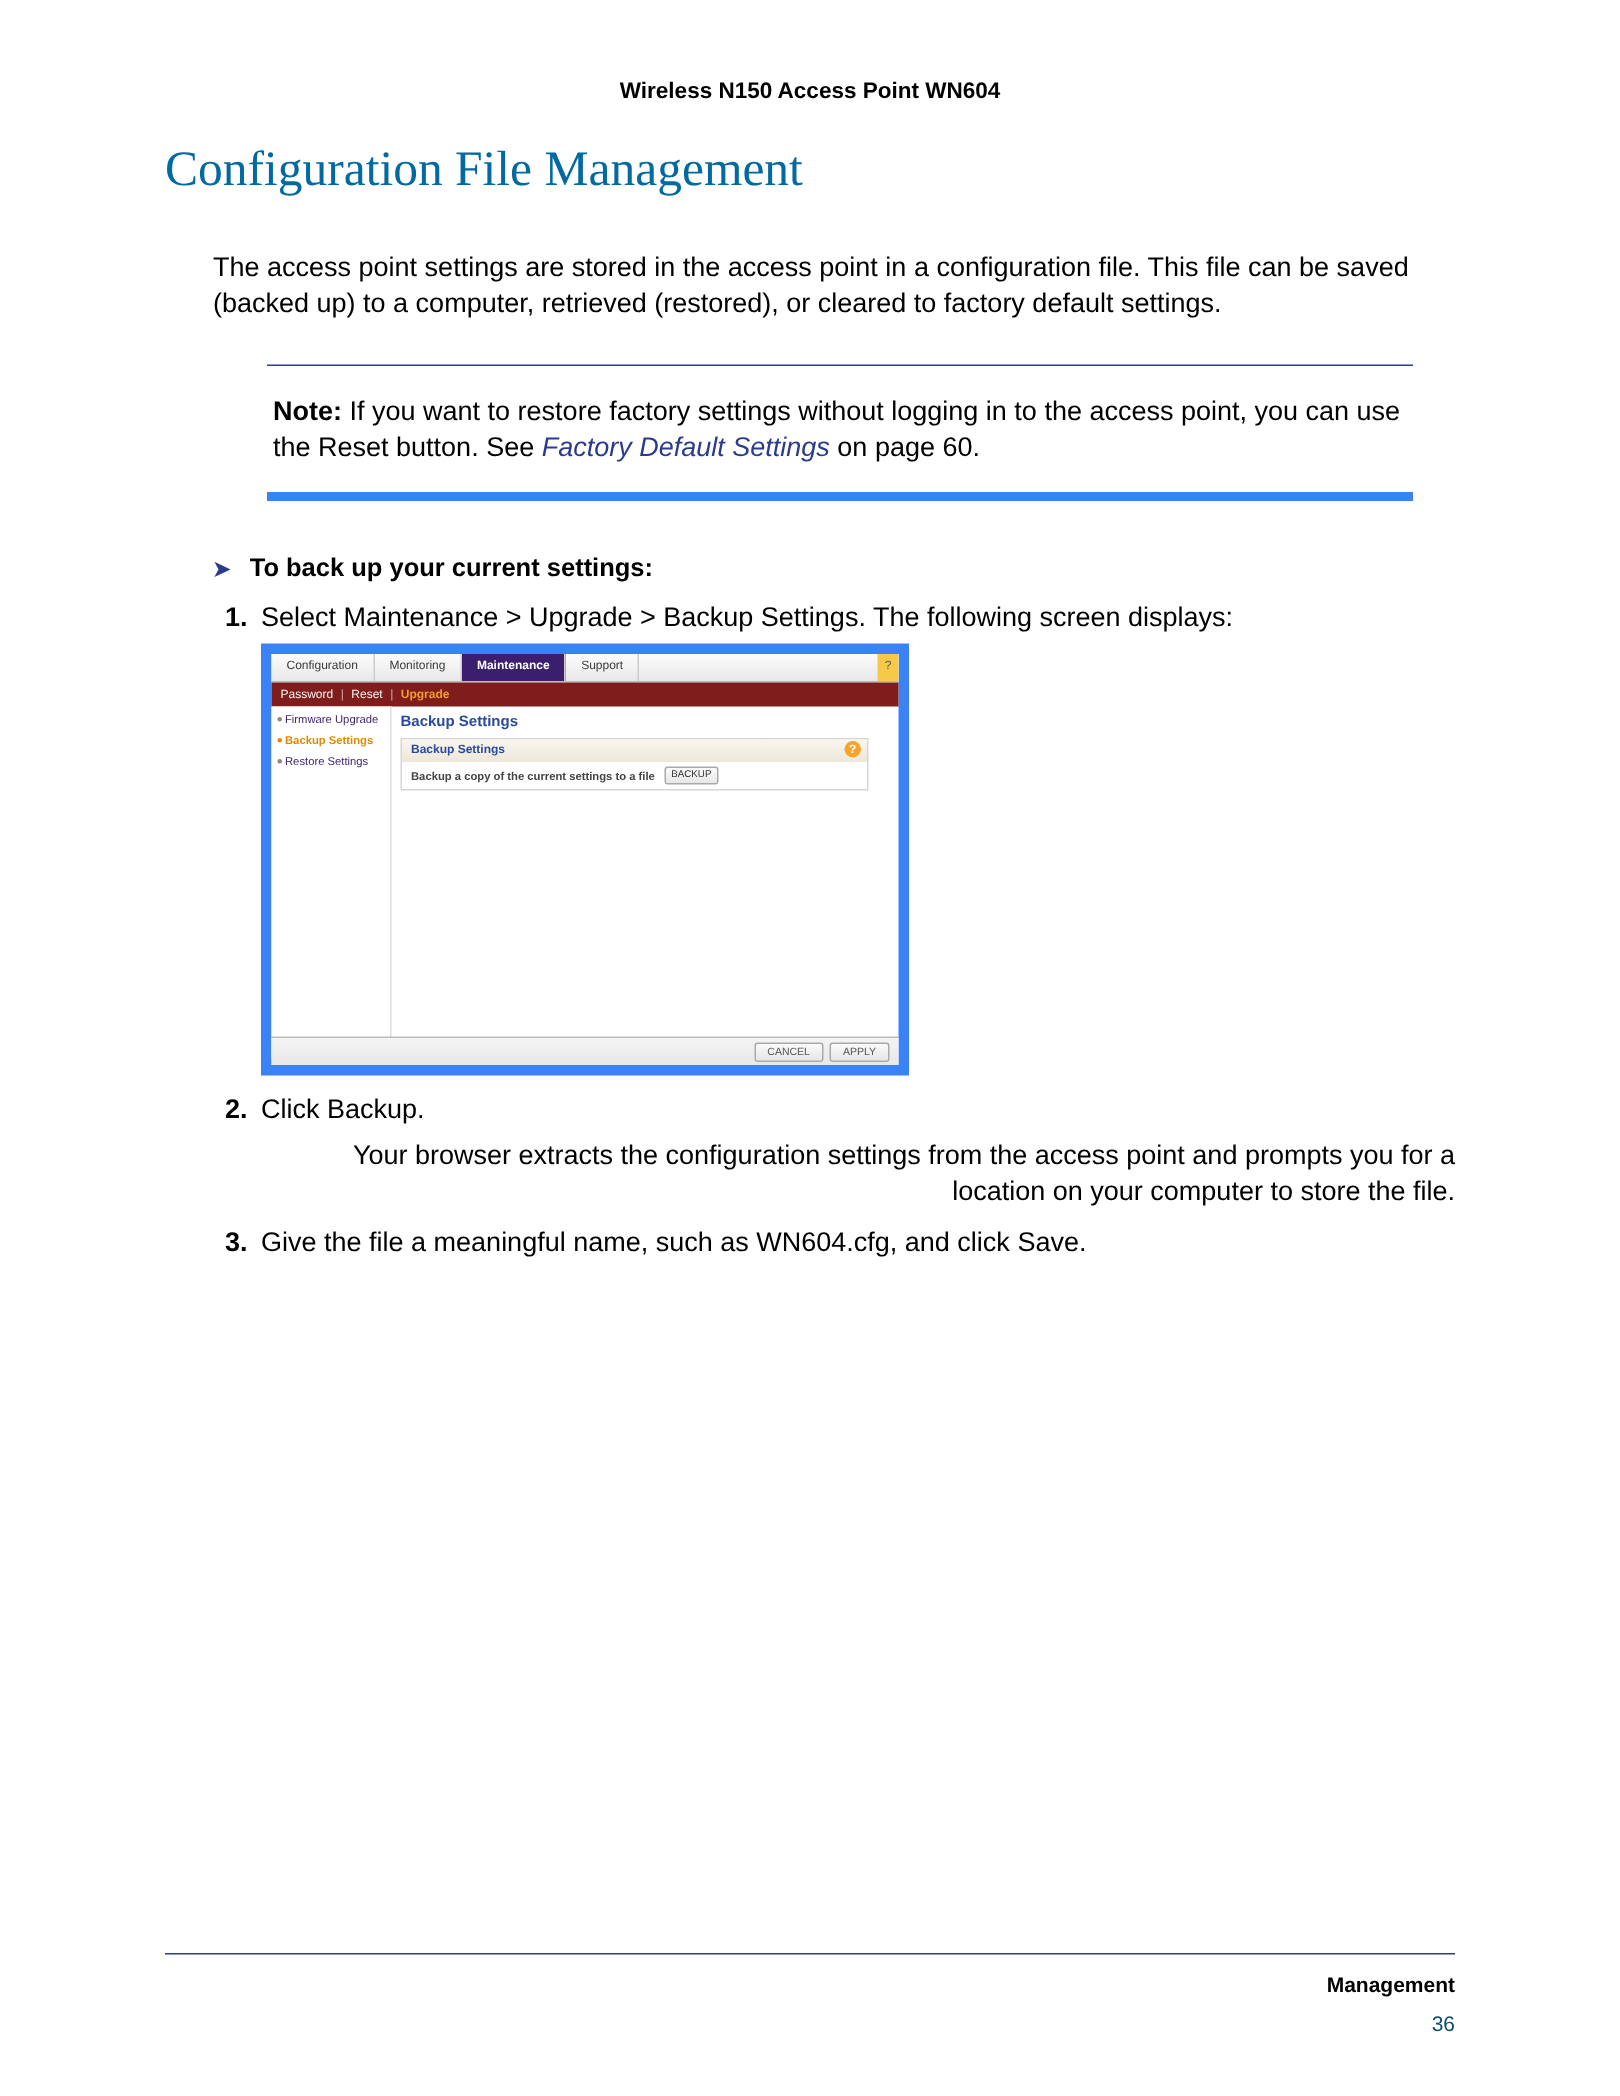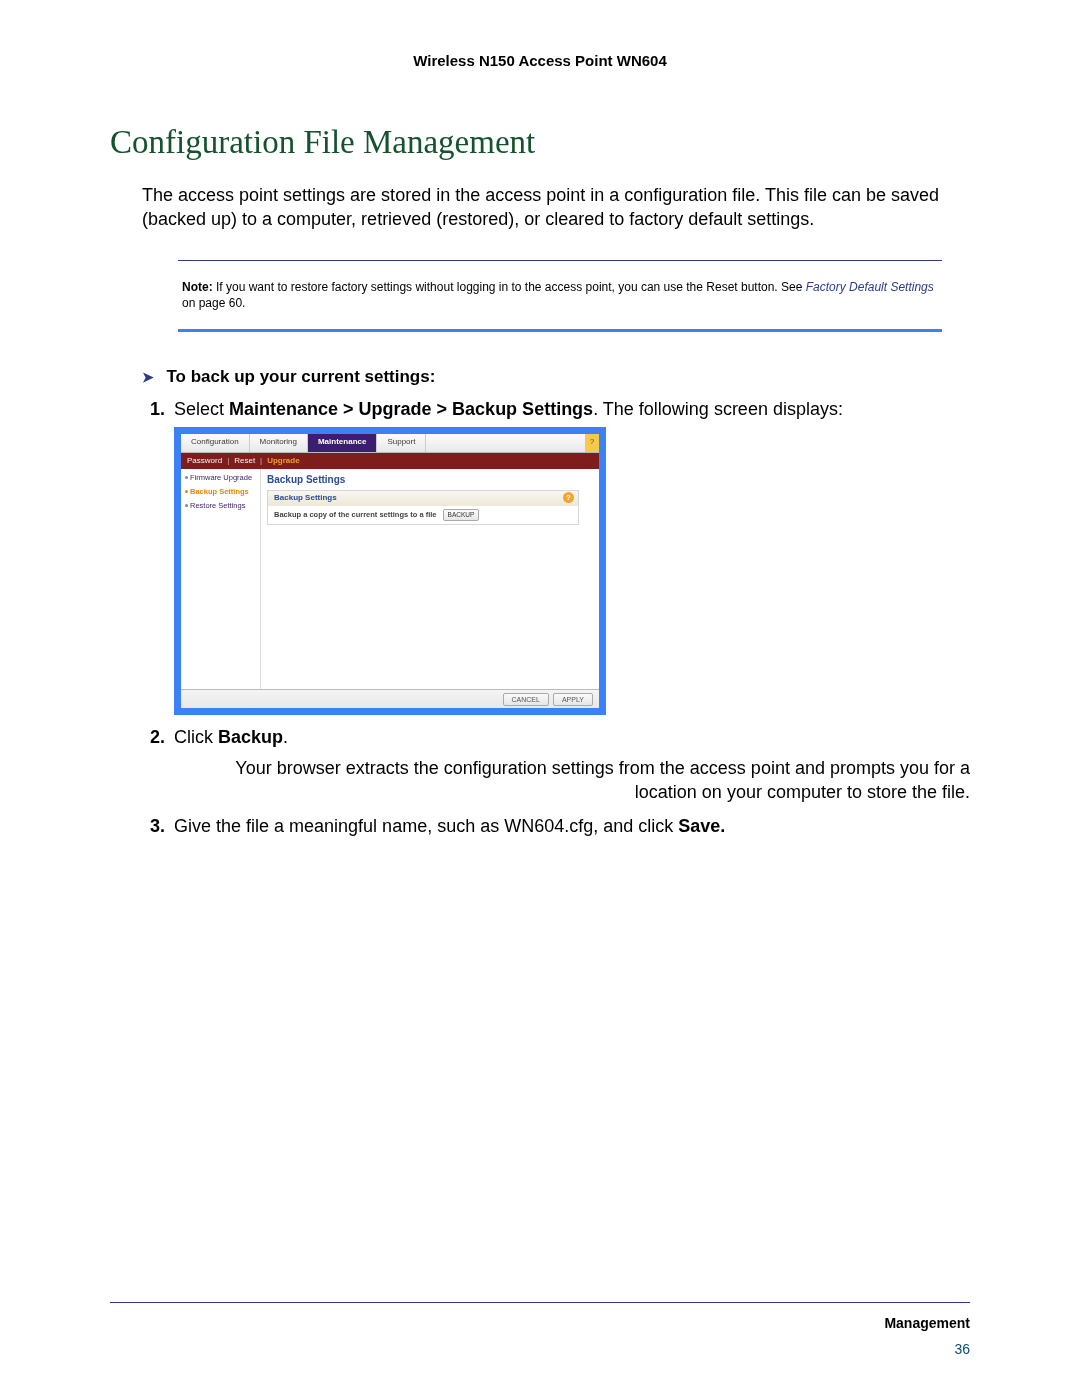--- a/index.html
+++ b/index.html
@@ -14,59 +14,59 @@
     width: 1080px;
     min-height: 1397px;
     padding: 52px 110px 40px 110px;
     box-sizing: border-box;
     position: relative;
   }
   .doc-header {
     text-align: center;
     font-weight: bold;
     font-size: 15px;
-    margin-bottom: 55px;
+    margin-bottom: 26px;
   }
   h1.section-title {
     font-family: "Times New Roman", Times, serif;
     font-weight: normal;
-    color: #14532d;
+    color: #0369a1;
     font-size: 33px;
-    margin: 0 0 22px 0;
+    margin: 0 0 34px 0;
   }
   .intro {
     font-size: 18px;
     line-height: 1.35;
     margin: 0 0 28px 32px;
   }
   .note-block {
     margin: 0 28px 35px 68px;
     border-top: 1px solid #2a3b8f;
-    border-bottom: 3px solid #3b82f6;
+    border-bottom: 6px solid #3b82f6;
     padding: 18px 4px 18px 4px;
-    font-size: 12px;
+    font-size: 18px;
     line-height: 1.35;
   }
   .note-block .note-label { font-weight: bold; }
   .note-block .link-text { font-style: italic; color: #2a3b8f; }
   .proc-head {
     margin: 0 0 10px 32px;
     font-size: 17px;
     font-weight: bold;
   }
   .proc-head .arrow { color: #2a3b8f; margin-right: 8px; font-size: 14px;}
   ol.steps {
     margin: 0 0 0 32px;
     padding-left: 28px;
     font-size: 18px;
     line-height: 1.35;
   }
   ol.steps > li { margin-bottom: 10px; padding-left: 4px;}
   ol.steps > li::marker { font-weight: bold; }
-  .bold { font-weight: bold; }
+  .bold { font-weight: normal; }
   .screenshot {
     width: 432px;
     height: 288px;
     margin: 6px 0 10px 0;
     border: 7px solid #3b82f6;
     box-sizing: border-box;
     background: #fff;
     position: relative;
     font-family: Arial, sans-serif;
   }

